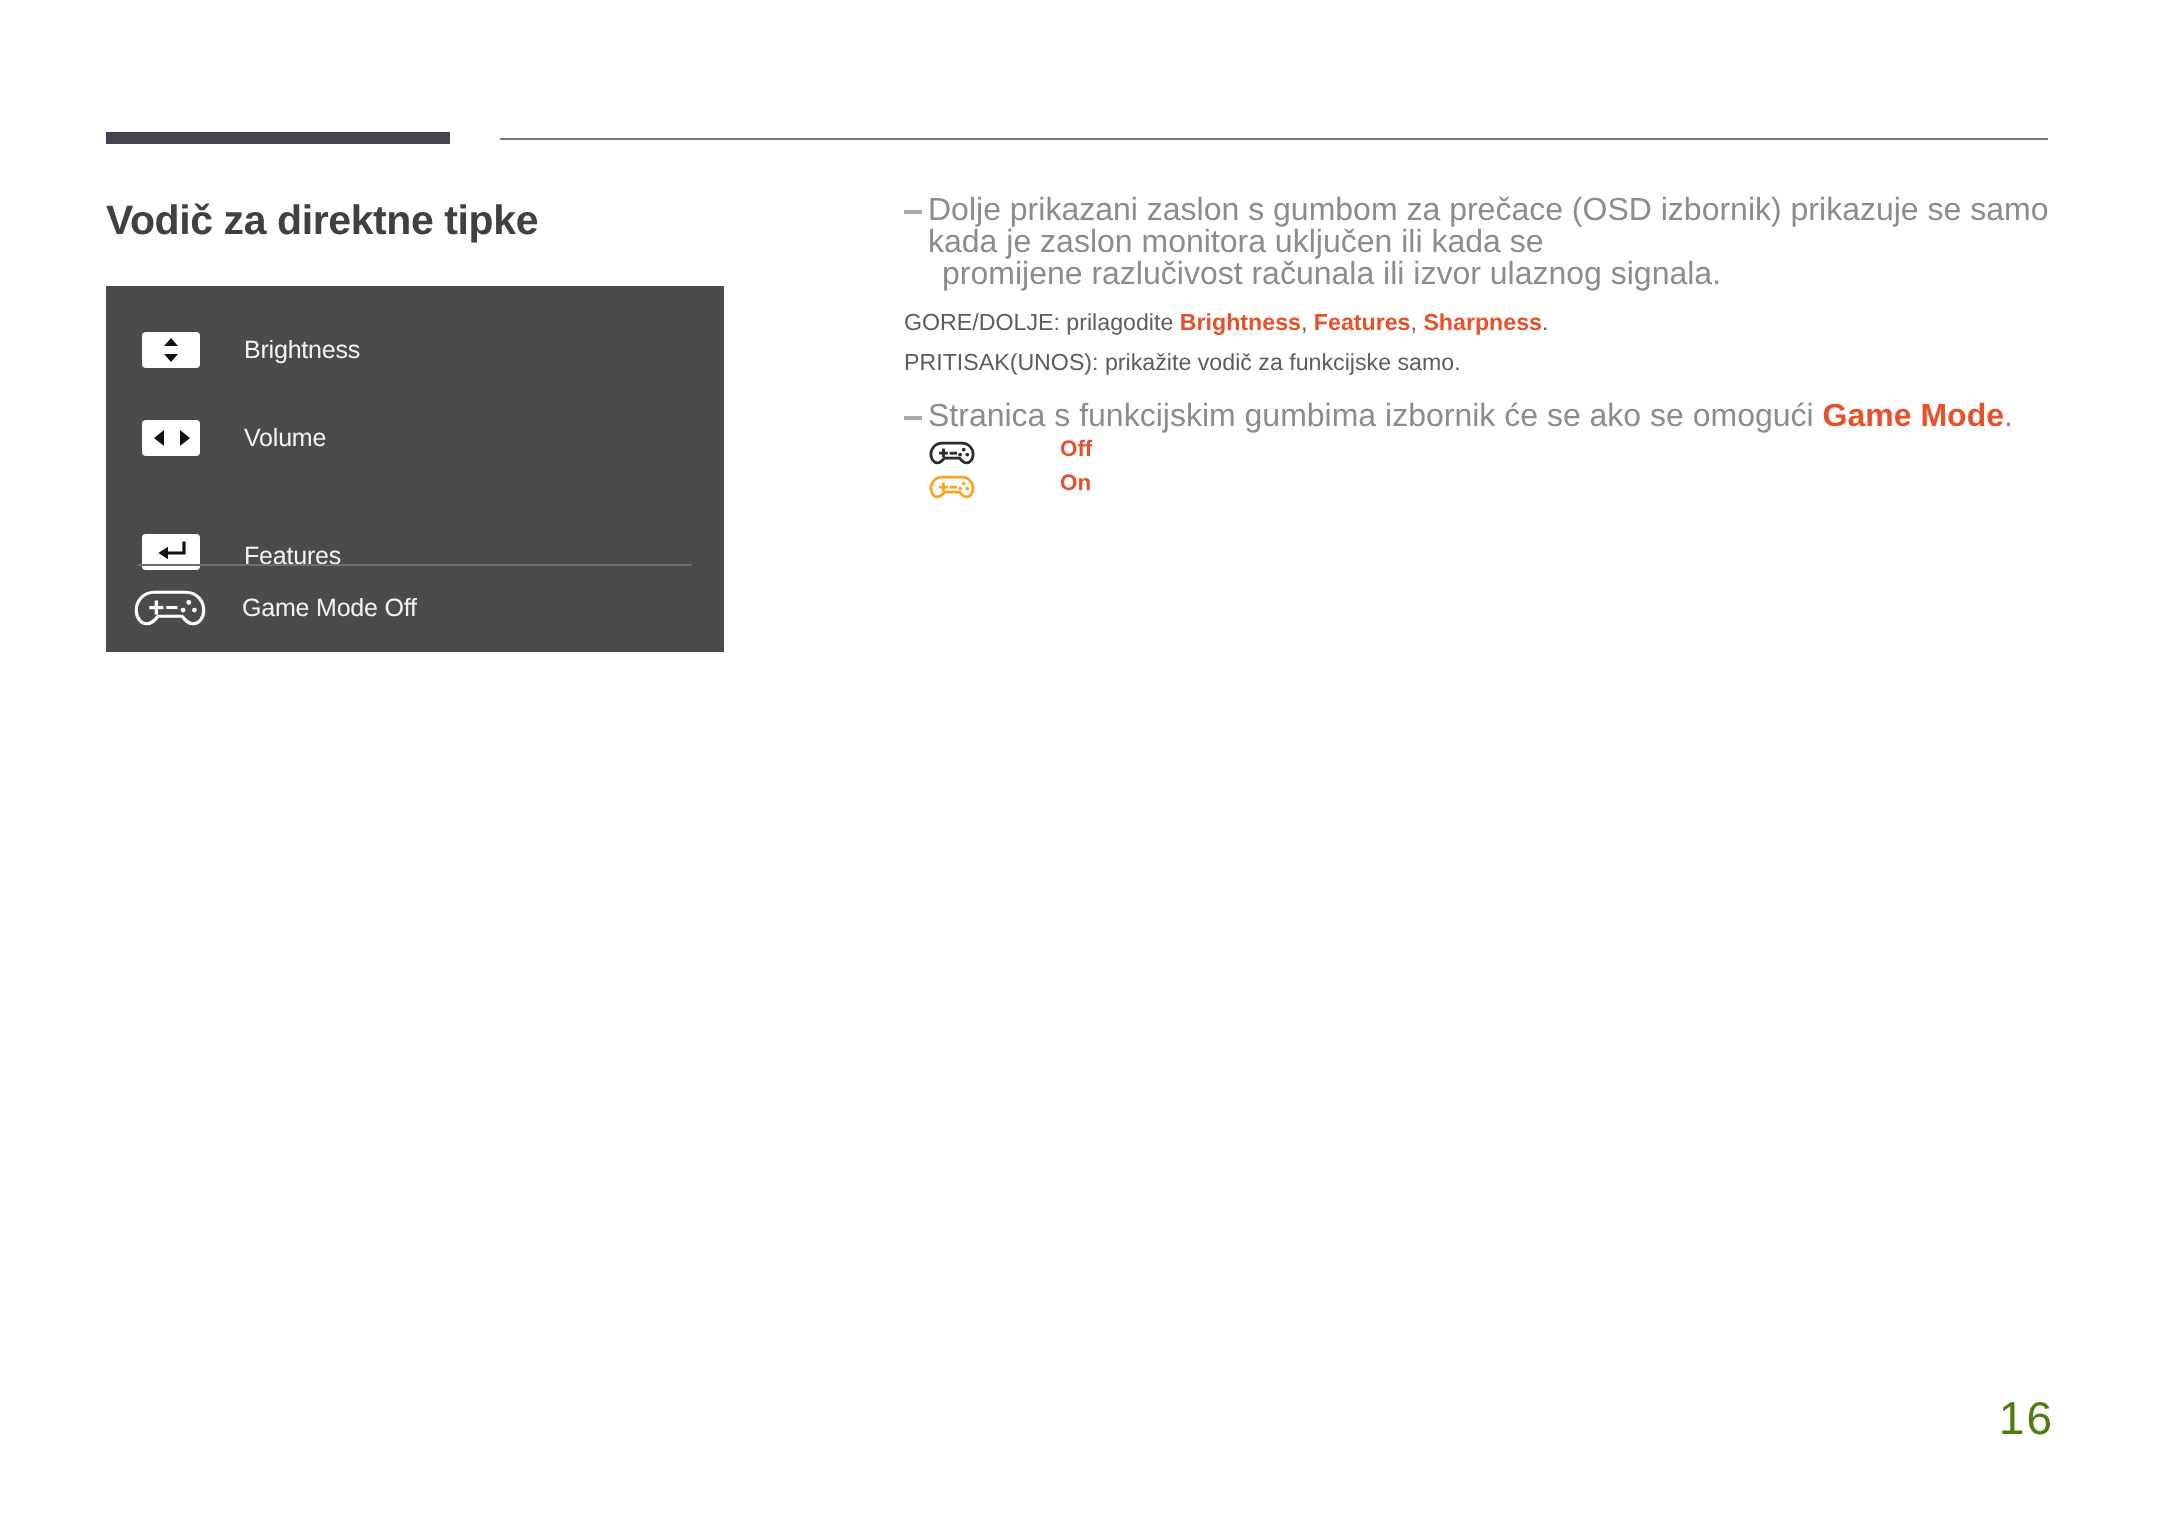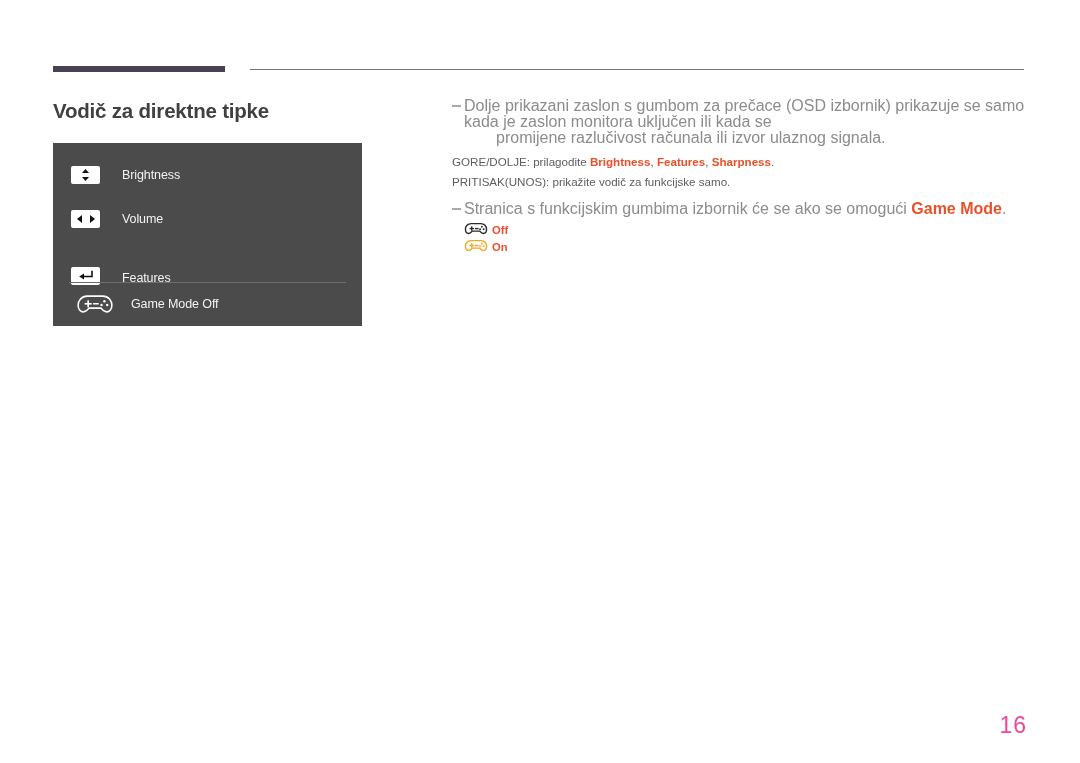--- a/index.html
+++ b/index.html
@@ -67,21 +67,21 @@
     position: absolute;
     left: 0;
     width: 100%;
     height: 44px;
     display: flex;
     align-items: center;
   }
   #osd-row-0 { top: 10px; }
   #osd-row-1 { top: 54px; }
   #osd-row-2 { top: 98px; align-items: flex-end; }
-  #osd-row-3 { top: 140px; height: 42px; padding-left: 10px; }
+  #osd-row-3 { top: 140px; height: 42px; }
 
   .osd-divider {
     position: absolute;
     left: 16px;
     top: 139px;
     width: 277px;
     height: 1px;
     background: #6e6e6e;
   }
 
@@ -136,61 +136,61 @@
     position: absolute;
     left: 0;
     top: 7px;
     width: 9px;
     height: 2px;
     background: #a9a9a9;
   }
   .note-block .note-indent {
     display: block;
     padding-left: 7px;
-    margin-left: 25px;
   }
 
   .instr-line {
     color: #5d5d5d;
     font-size: 11.6px;
     line-height: 20px;
     white-space: nowrap;
   }
   .hl {
     color: #e8502a;
     font-weight: bold;
   }
 
   .mode-line {
     display: flex;
-    align-items: flex-end;
+    align-items: flex-start;
     margin-left: 12px;
     height: 17px;
+    gap: 38px;
   }
   .mode-line .mini-pad {
     width: 24px;
     height: 15px;
     display: flex;
     align-items: center;
     flex: none;
   }
   .mode-line .mode-label {
     color: #e8502a;
     font-weight: bold;
     font-size: 11.2px;
     margin-left: 4px;
   }
 
   
   #page-number {
     position: absolute;
     right: 53px;
-    bottom: 24px;
+    bottom: 40px;
     font-size: 23px;
-    color: #ec4899;
+    color: #4d7c0f;
     letter-spacing: 1px;
   }
 </style>
 </head>
 <body>
 
 <div id="header-rule">
   <div class="bar-thick"></div>
   <div class="bar-thin"></div>
 </div>

